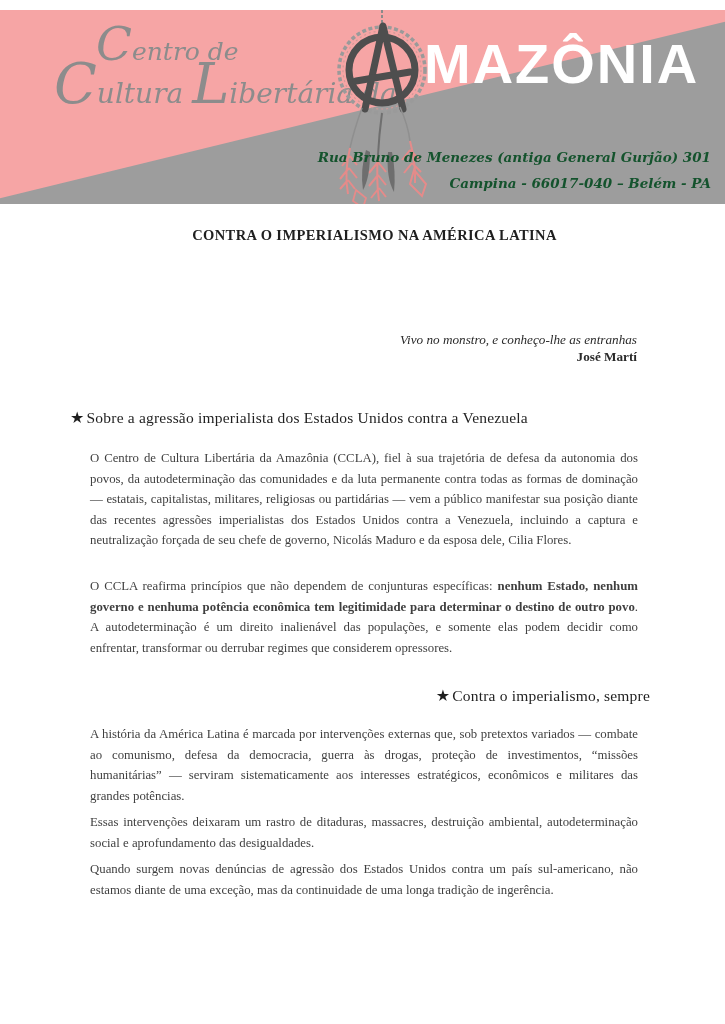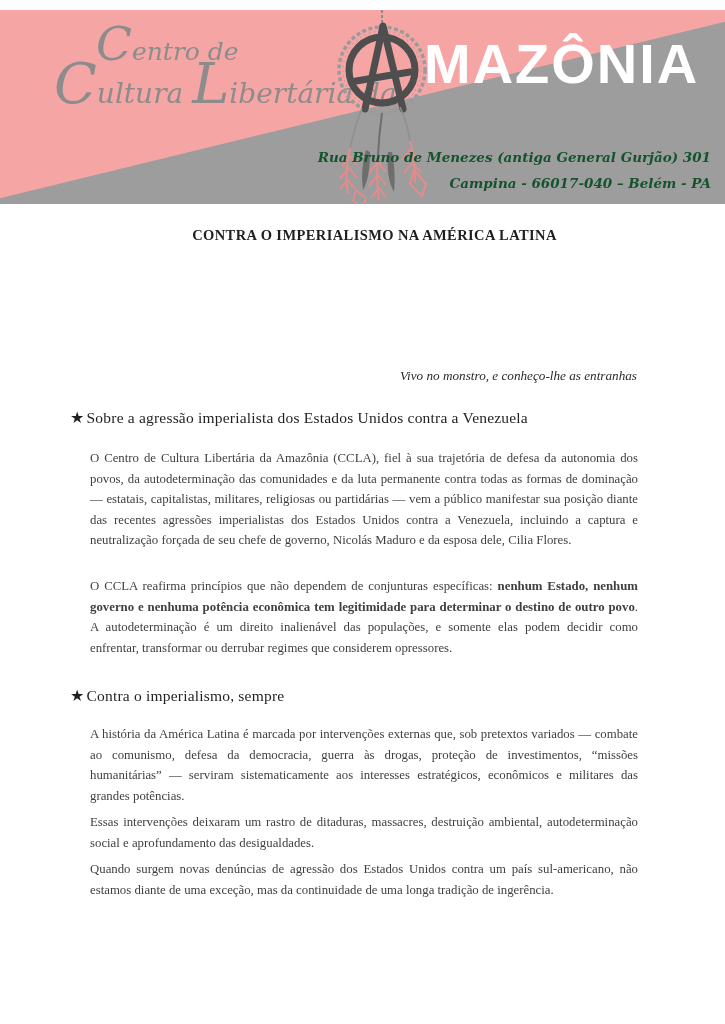--- a/index.html
+++ b/index.html
@@ -47,39 +47,39 @@
   }
   .dreamcatcher{position:absolute;left:328px;top:0;}
   
   .doc-title{
     position:absolute;left:12px;top:227px;width:100%;text-align:center;
     font-size:14.5px;font-weight:bold;letter-spacing:0.4px;
     color:var(--heading-ink);
   }
   .quote{
     position:absolute;right:88px;top:331px;text-align:right;
-    font-size:13.2px;line-height:17px;color:#2a2a2a;margin-top:36px;
+    font-size:13.2px;line-height:17px;color:#2a2a2a;
   }
   .quote-text{font-style:italic;}
   .quote-author{font-weight:bold;}
   .sec-heading{
     position:absolute;left:70px;width:580px;
     font-size:15.5px;font-weight:normal;color:var(--heading-ink);
     letter-spacing:0.2px;
   }
   .sec-heading .star{font-size:16px;margin-right:2px;}
   .para{
     position:absolute;left:90px;width:548px;
     font-size:12.8px;line-height:20.6px;text-align:justify;
     color:var(--ink);
   }
   #h1{top:408px;}
   #p1{top:448px;}
   #p2{top:576px;}
-  #h2{top:686px;}
+  #h2{top:686px;text-align:right;}
   #p3{top:724px;}
   #p4{top:812px;}
   #p5{top:859px;}
 </style>
 </head>
 <body>
 
 <div class="page">
 
   <header class="banner">
@@ -120,20 +120,21 @@
     <div class="address">
       <div>Rua Bruno de Menezes (antiga General Gurjão) 301</div>
       <div>Campina - 66017-040 – Belém - PA</div>
     </div>
   </header>
 
   <h1 class="doc-title">CONTRA O IMPERIALISMO NA AMÉRICA LATINA</h1>
 
   <div class="quote">
     <div class="quote-text">Vivo no monstro, e conheço-lhe as entranhas</div>
+    <div class="quote-author">José Martí</div>
   </div>
 
   <h2 class="sec-heading" id="h1"><span class="star">★</span><span>Sobre a agressão imperialista dos Estados Unidos contra a Venezuela</span></h2>
 
   <p class="para" id="p1">O Centro de Cultura Libertária da Amazônia (CCLA), fiel à sua trajetória de defesa da autonomia dos povos, da autodeterminação das comunidades e da luta permanente contra todas as formas de dominação — estatais, capitalistas, militares, religiosas ou partidárias — vem a público manifestar sua posição diante das recentes agressões imperialistas dos Estados Unidos contra a Venezuela, incluindo a captura e neutralização forçada de seu chefe de governo, Nicolás Maduro e da esposa dele, Cilia Flores.</p>
 
   <p class="para" id="p2"><span>O CCLA reafirma princípios que não dependem de conjunturas específicas: </span><strong>nenhum Estado, nenhum governo e nenhuma potência econômica tem legitimidade para determinar o destino de outro povo</strong><span>. A autodeterminação é um direito inalienável das populações, e somente elas podem decidir como enfrentar, transformar ou derrubar regimes que considerem opressores.</span></p>
 
   <h2 class="sec-heading" id="h2"><span class="star">★</span><span>Contra o imperialismo, sempre</span></h2>
 

